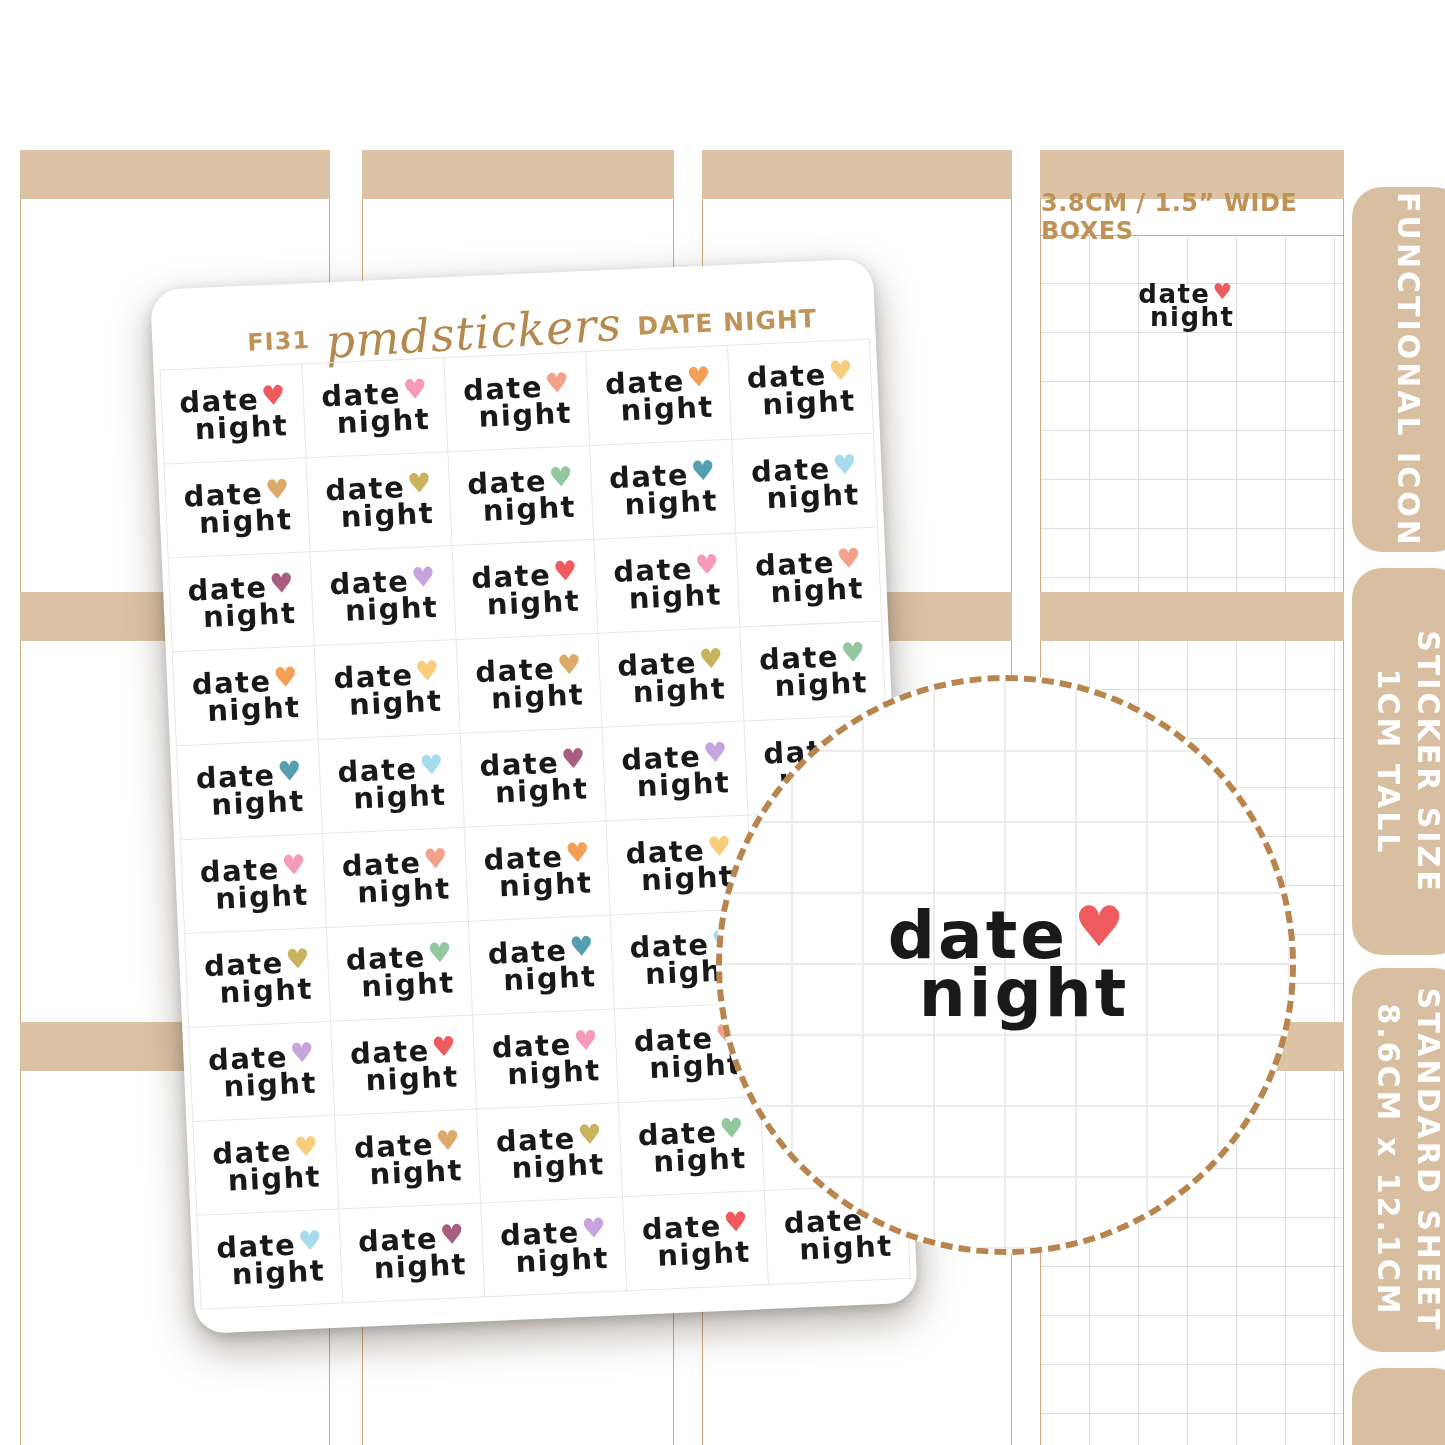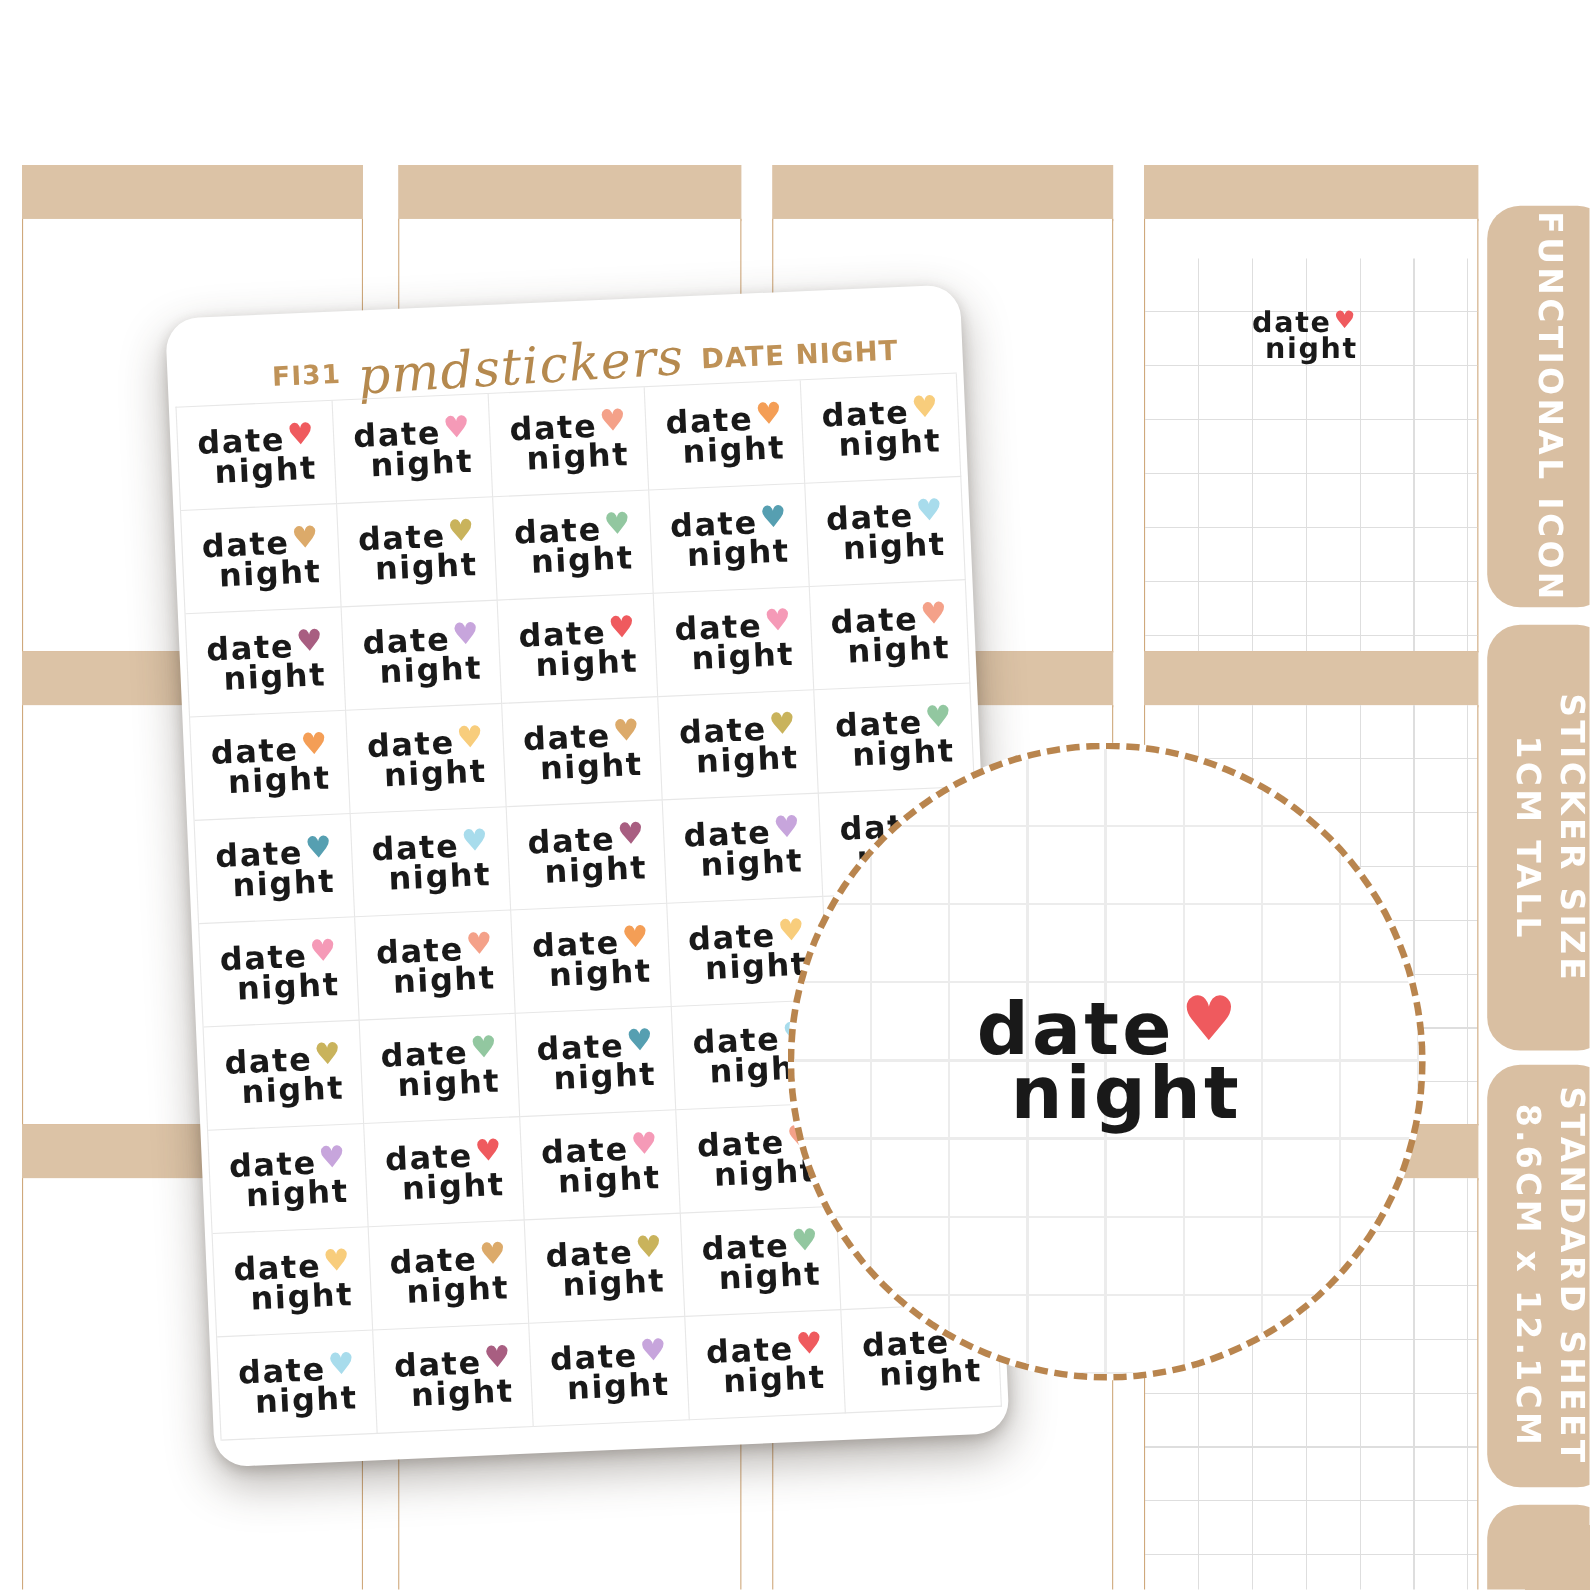--- a/index.html
+++ b/index.html
@@ -92,20 +92,21 @@
   <div class="box box-body" style="top:199px;height:393px;"></div>
   <div class="box box-header" style="top:592px;height:49px;"></div>
   <div class="box box-body" style="top:641px;height:381px;"></div>
   <div class="box box-header" style="top:1022px;height:49px;"></div>
   <div class="box box-body" style="top:1071px;height:380px;"></div>
 </div>
 
 <div class="col" style="left:1040px;top:0;width:304px;height:1445px;">
   <div class="box box-header" style="top:150px;height:49px;"></div>
   <div class="box box-body" style="top:199px;height:393px;">
+    <div class="caption-row">3.8CM / 1.5” WIDE BOXES</div>
     <div class="gridded" style="position:absolute;left:0;right:0;top:36px;bottom:0;">
       <div class="mini-sticker">
         <div class="sline1">
           <span class="sword">date</span>
           <span class="heart" style="color: rgb(239, 90, 94);">♥</span>
         </div>
         <div class="sline2">night</div>
       </div>
     </div>
   </div>

